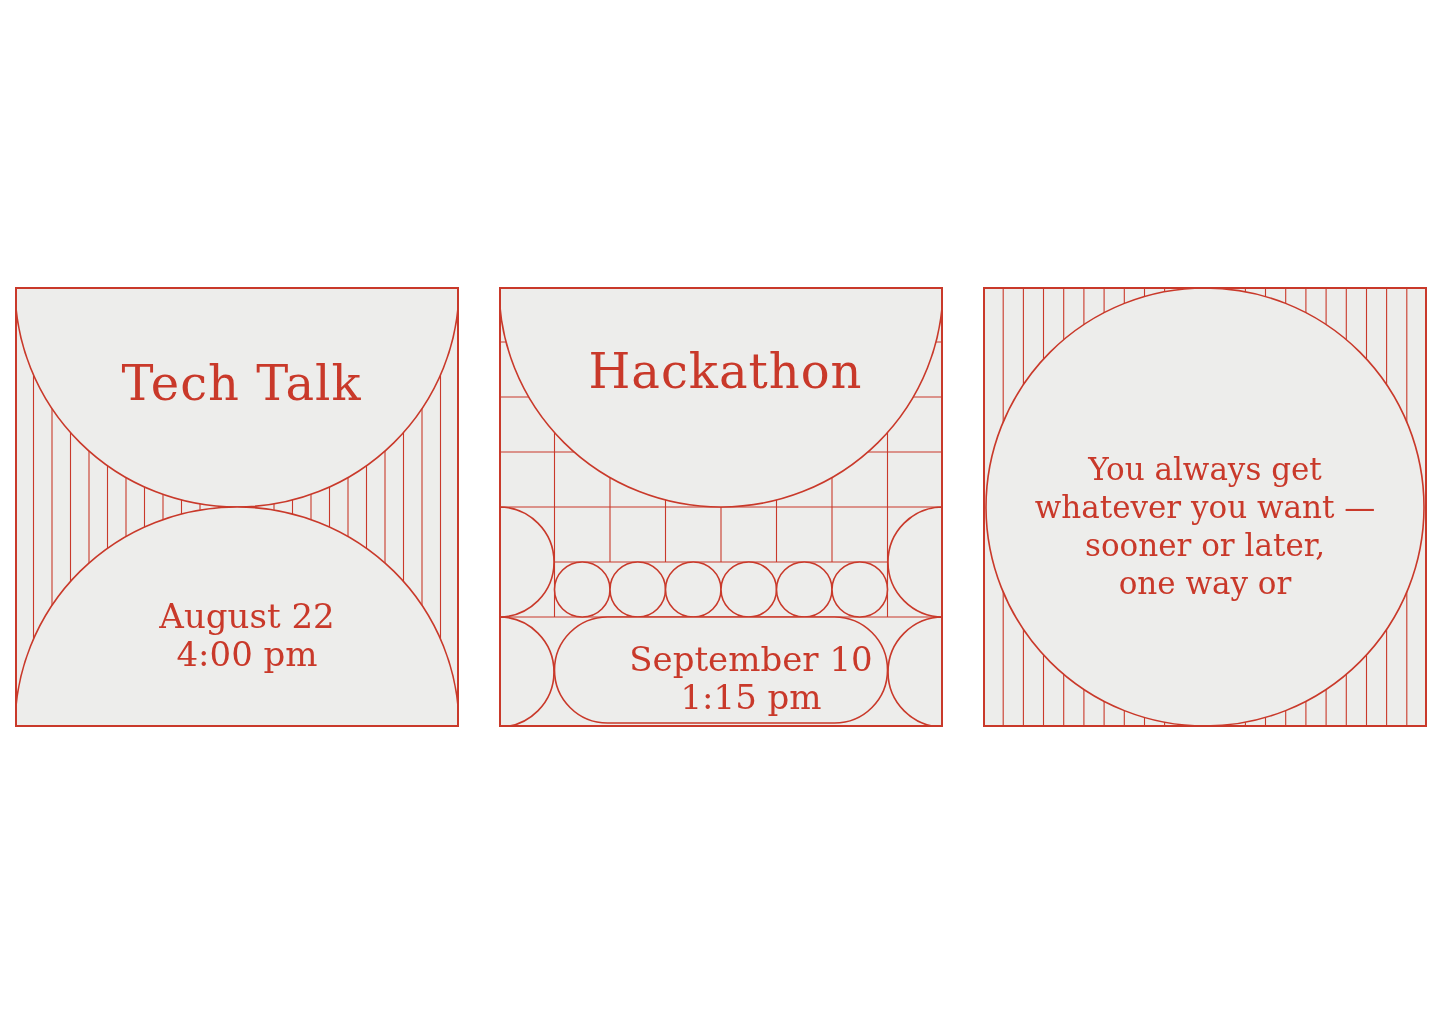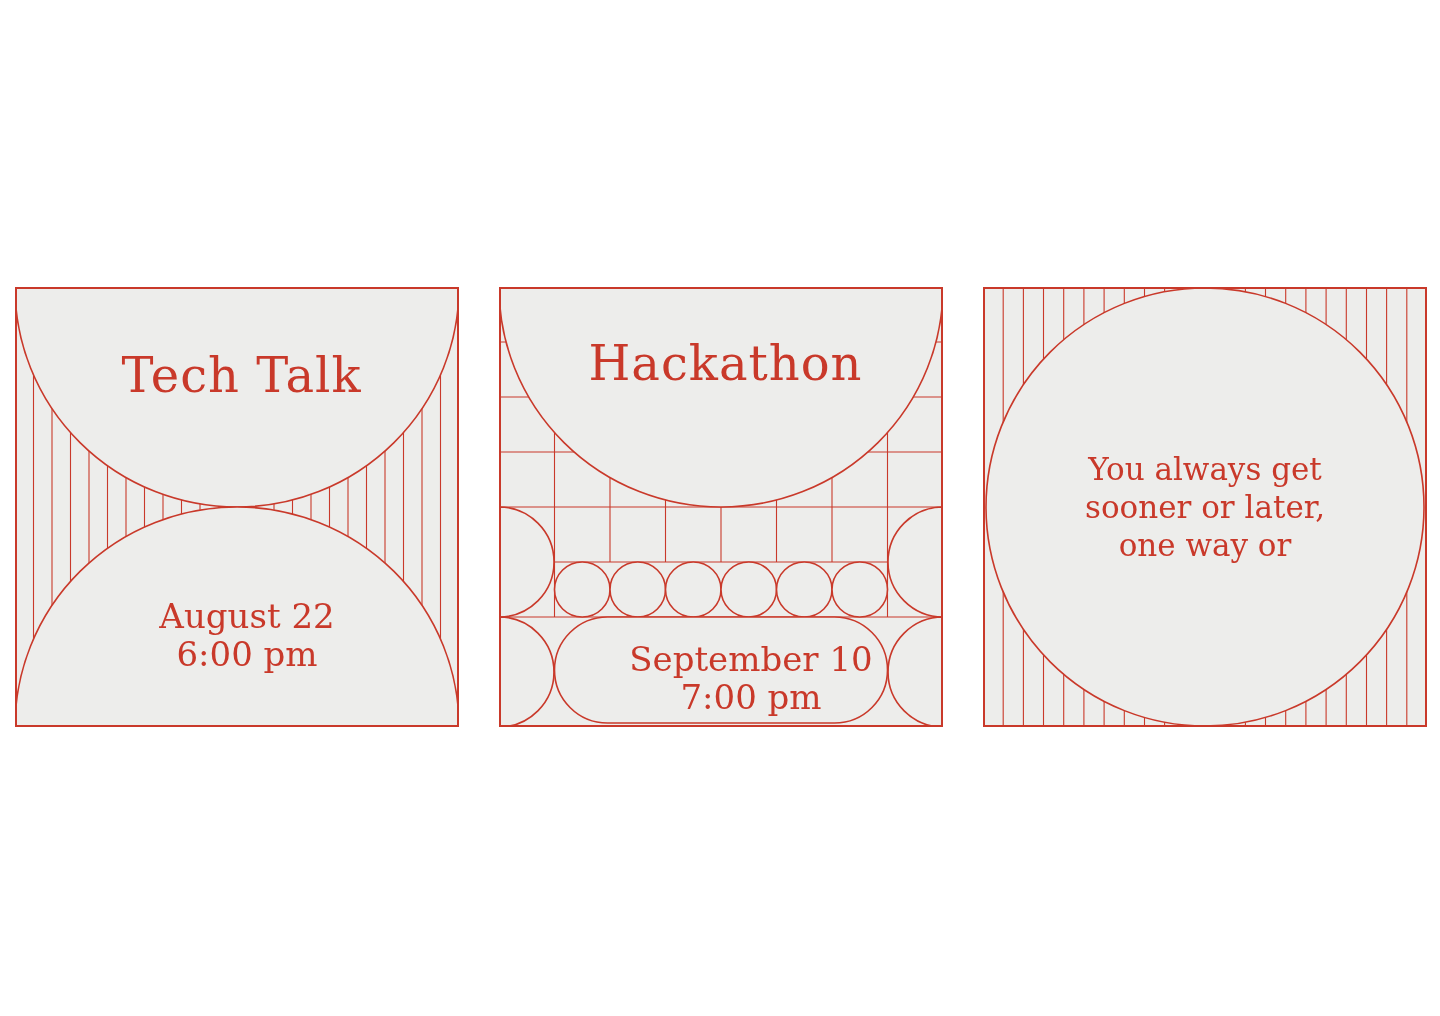--- a/index.html
+++ b/index.html
@@ -25,21 +25,21 @@
   .card-2{left:499px;}
   .card-3{left:983px;}
   .card svg{position:absolute;left:0;top:0;display:block;}
 
   .bgrect{fill:var(--card-fill);}
   .ln{stroke:var(--red);stroke-width:1.1;fill:none;}
   .shape{fill:var(--card-fill);stroke:var(--red);stroke-width:1.6;}
   .frame{fill:none;stroke:var(--red);stroke-width:2;}
 
   .title{
-    position:absolute;left:9px;right:0;margin:0;
+    position:absolute;left:9px;right:0;margin:8px;
     text-align:center;color:var(--red);
     font-size:48px;line-height:1;font-weight:normal;
     letter-spacing:1px;
   }
   .card-1 .title{top:64px;}
   .card-2 .title{top:52px;}
 
   .datetime{
     position:absolute;left:0;right:0;
     text-align:center;color:var(--red);
@@ -89,21 +89,21 @@
         <line class="ln" x1="407" y1="0" x2="407" y2="440"></line>
         <line class="ln" x1="425.5" y1="0" x2="425.5" y2="440"></line>
       </g>
       <path class="shape" d="M0,0 A222,220 0 0 0 444,0 Z"></path>
       <path class="shape" d="M0,440 A222,220 0 0 1 444,440 Z"></path>
       <rect class="frame" x="1" y="1" width="442" height="438"></rect>
     </svg>
     <h2 class="title">Tech Talk</h2>
     <div class="datetime">
       <span>August 22</span>
-      <span>6:00 pm</span>
+      <span>4:00 pm</span>
     </div>
   </section>
 
   <section class="card card-2">
     <svg width="444" height="440" viewBox="0 0 444 440">
       <rect class="bgrect" x="0" y="0" width="444" height="440"></rect>
       <g>
         <line class="ln" x1="55.5" y1="0" x2="55.5" y2="330"></line>
         <line class="ln" x1="111" y1="0" x2="111" y2="275"></line>
         <line class="ln" x1="166.5" y1="0" x2="166.5" y2="275"></line>
@@ -130,21 +130,21 @@
         <ellipse class="shape" cx="249.75" cy="302.5" rx="27.75" ry="27.5"></ellipse>
         <ellipse class="shape" cx="305.25" cy="302.5" rx="27.75" ry="27.5"></ellipse>
         <ellipse class="shape" cx="360.75" cy="302.5" rx="27.75" ry="27.5"></ellipse>
       </g>
       <path class="shape" d="M108.5,330 L335.5,330 A53,53 0 0 1 335.5,436 L108.5,436 A53,53 0 0 1 108.5,330 Z"></path>
       <rect class="frame" x="1" y="1" width="442" height="438"></rect>
     </svg>
     <h2 class="title">Hackathon</h2>
     <div class="datetime">
       <span>September 10</span>
-      <span>7:00 pm</span>
+      <span>1:15 pm</span>
     </div>
   </section>
 
   <section class="card card-3">
     <svg width="444" height="440" viewBox="0 0 444 440">
       <rect class="bgrect" x="0" y="0" width="444" height="440"></rect>
       <g>
         <line class="ln" x1="20.2" y1="0" x2="20.2" y2="440"></line>
         <line class="ln" x1="40.4" y1="0" x2="40.4" y2="440"></line>
         <line class="ln" x1="60.5" y1="0" x2="60.5" y2="440"></line>
@@ -165,18 +165,19 @@
         <line class="ln" x1="363.3" y1="0" x2="363.3" y2="440"></line>
         <line class="ln" x1="383.5" y1="0" x2="383.5" y2="440"></line>
         <line class="ln" x1="403.6" y1="0" x2="403.6" y2="440"></line>
         <line class="ln" x1="423.8" y1="0" x2="423.8" y2="440"></line>
       </g>
       <circle class="shape" cx="222" cy="220" r="219"></circle>
       <rect class="frame" x="1" y="1" width="442" height="438"></rect>
     </svg>
     <div class="quote">
       <span>You always get</span>
+      <span>whatever you want —</span>
       <span>sooner or later,</span>
       <span>one way or</span>
     </div>
   </section>
 
 </div>
 
 </body></html>

